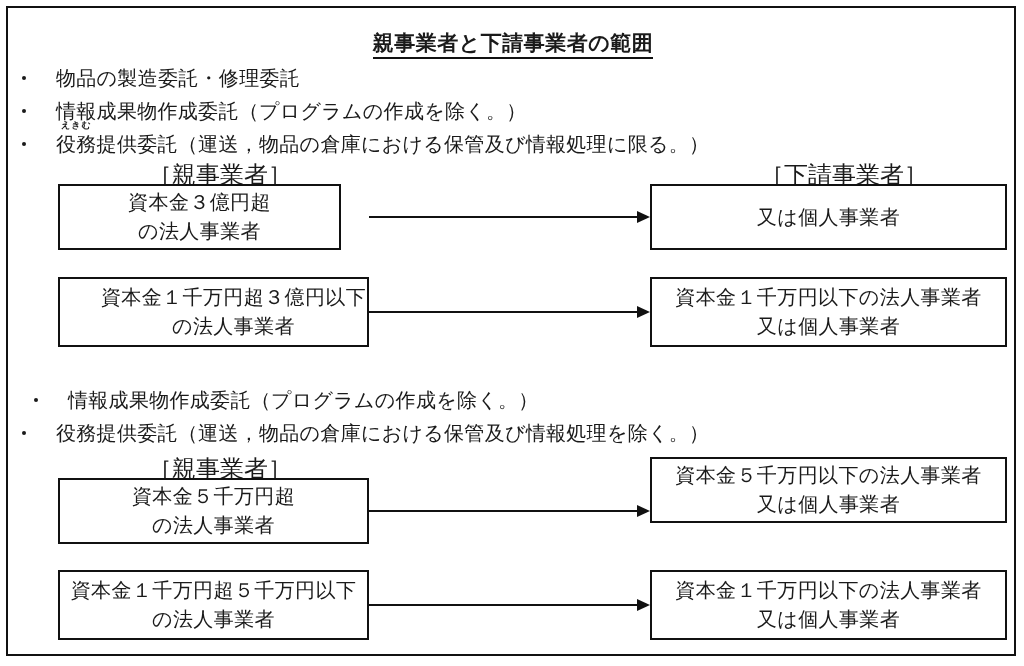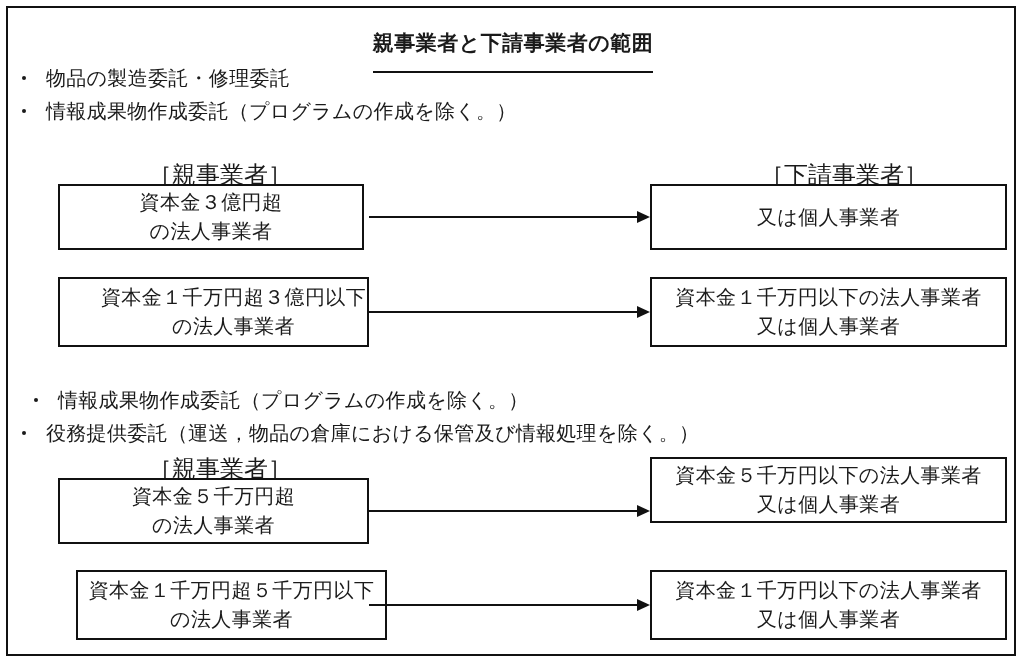--- a/index.html
+++ b/index.html
@@ -35,21 +35,21 @@
     top: 24px;
     width: 1010px;
     text-align: center;
     font-size: 21px;
     font-weight: bold;
     letter-spacing: 0.5px;
     line-height: 1.1;
   }
   #doc-title span.title-text {
     border-bottom: 2px solid #111111;
-    padding-bottom: 16px;
+    padding-bottom: 2px;
     display: inline-block;
   }
 
   
   .bullet-line {
     position: absolute;
     font-size: 20px;
     line-height: 1.0;
     white-space: nowrap;
     letter-spacing: 0.3px;
@@ -59,21 +59,21 @@
     left: 0;
     top: 50%;
     transform: translateY(-50%);
     width: 4px;
     height: 4px;
     background: #1a1a1a;
     border-radius: 50%;
   }
   .bullet-text {
     display: inline-block;
-    margin-left: 24px;
+    margin-left: 34px;
   }
   .ruby-wrap {
     position: relative;
     display: inline-block;
   }
   .ruby-txt {
     position: absolute;
     left: 0;
     top: -13px;
     width: 100%;
@@ -145,29 +145,38 @@
   <div class="bullet-line" style="left:14px; top:60px;">
     <span class="bullet-mark"></span>
     <span class="bullet-text">物品の製造委託・修理委託</span>
   </div>
 
   <div class="bullet-line" style="left:14px; top:93px;">
     <span class="bullet-mark"></span>
     <span class="bullet-text">情報成果物作成委託（プログラムの作成を除く。）</span>
   </div>
 
+  <div class="bullet-line" style="left:14px; top:126px;">
+    <span class="bullet-mark"></span>
+    <span class="bullet-text">
+      <span class="ruby-wrap">
+        <span class="ruby-txt">えきむ</span>
+        <span>役務</span>
+      </span><span>提供委託（運送，物品の倉庫における保管及び情報処理に限る。）</span>
+    </span>
+  </div>
 
   <div class="group-label" style="left:140px; top:155px; width:140px;">
     <span>［親事業者］</span>
   </div>
   <div class="group-label" style="left:752px; top:155px; width:150px;">
     <span>［下請事業者］</span>
   </div>
 
-  <div class="flow-box" style="left:50px; top:176px; width:306px; height:66px;">
+  <div class="flow-box" style="left:50px; top:176px; width:283px; height:66px;">
     <span class="ln">資本金３億円超</span>
     <span class="ln">の法人事業者</span>
   </div>
   <div class="arrow" style="left:361px; top:203px; width:281px;">
     <span class="shaft" style="width:268px;"></span>
     <span class="head"></span>
   </div>
   <div class="flow-box" style="left:642px; top:176px; width:357px; height:66px;">
     <span class="ln">又は個人事業者</span>
   </div>
@@ -208,21 +217,21 @@
   </div>
   <div class="arrow" style="left:361px; top:497px; width:281px;">
     <span class="shaft" style="width:268px;"></span>
     <span class="head"></span>
   </div>
   <div class="flow-box" style="left:642px; top:449px; width:357px; height:66px;">
     <span class="ln">資本金５千万円以下の法人事業者</span>
     <span class="ln">又は個人事業者</span>
   </div>
 
-  <div class="flow-box" style="left:50px; top:562px; width:311px; height:70px;margin-left:18px;">
+  <div class="flow-box" style="left:50px; top:562px; width:311px; height:70px;">
     <span class="ln">資本金１千万円超５千万円以下</span>
     <span class="ln">の法人事業者</span>
   </div>
   <div class="arrow" style="left:361px; top:591px; width:281px;">
     <span class="shaft" style="width:268px;"></span>
     <span class="head"></span>
   </div>
   <div class="flow-box" style="left:642px; top:562px; width:357px; height:70px;">
     <span class="ln">資本金１千万円以下の法人事業者</span>
     <span class="ln">又は個人事業者</span>

